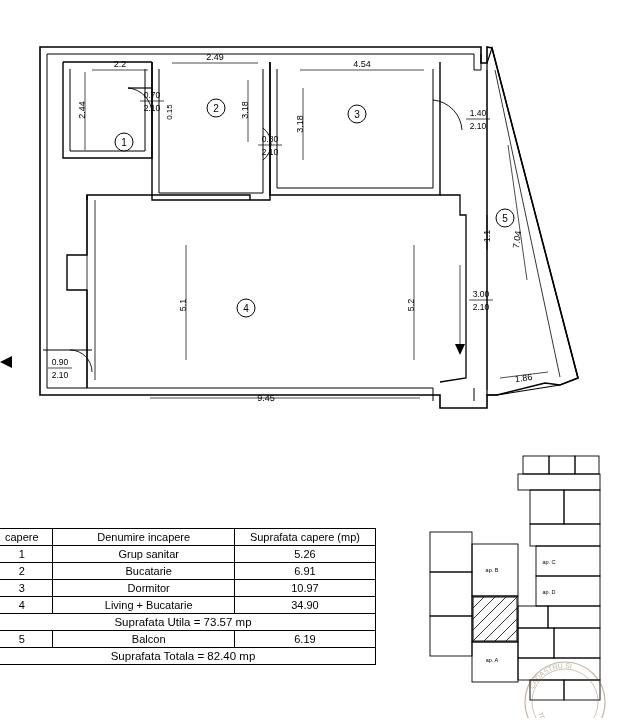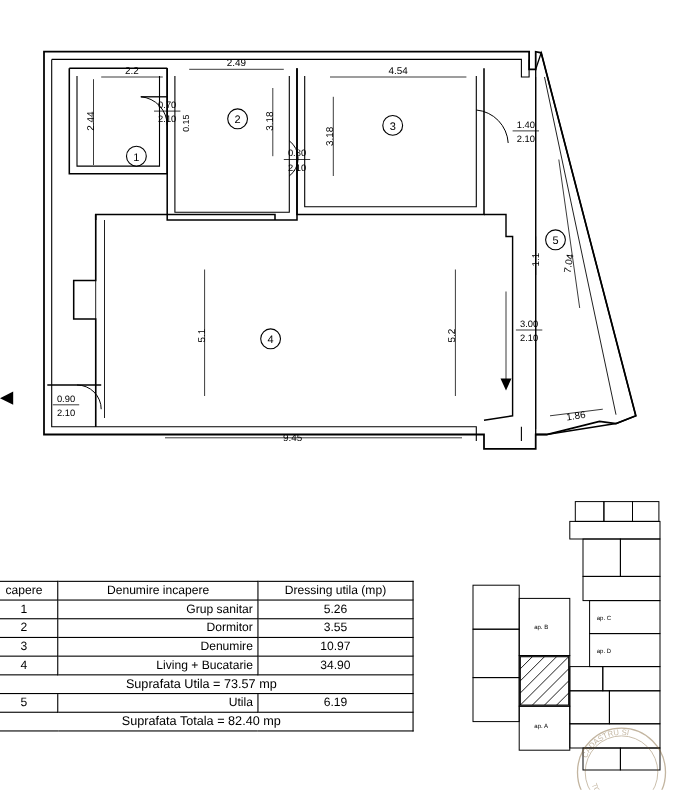--- a/index.html
+++ b/index.html
@@ -1,21 +1,21 @@
 <!DOCTYPE html>
 <html><head>
 <meta charset="utf-8">
 <style>
   html,body{margin:0;padding:0;background:#ffffff;}
   body{width:628px;height:720px;position:relative;font-family:"Liberation Sans",sans-serif;color:#000;overflow:hidden;}
   .plan{position:absolute;left:0;top:0;width:628px;height:450px;}
   .tbl{position:absolute;left:-10px;top:528px;width:386px;border-collapse:collapse;font-size:11px;}
   .tbl td{border:1px solid #000;padding:2px 4px;height:17px;box-sizing:border-box;}
   .tbl td.c{text-align:center;}
-  .tbl td.l{text-align:right;padding-left:14px;}
+  .tbl td.l{text-align:center;padding-left:14px;}
   .tbl td.hdr{text-align:center;font-size:11px;}
   .tbl td.sum{text-align:center;font-size:11.5px;}
   .mini{position:absolute;right:0;top:452px;width:210px;height:268px;}
   svg{display:block;}
   text{font-family:"Liberation Sans",sans-serif;}
   .wm{position:absolute;right:4px;bottom:2px;width:118px;height:60px;opacity:.45;}
 </style>
 </head>
 <body>
 
@@ -133,48 +133,48 @@
     </g>
   </g>
 </svg>
 </div>
 
 <table class="tbl">
   <tbody>
       <tr>
     <td class="hdr" style="width:62px">capere</td>
     <td class="hdr" style="width:180px">Denumire incapere</td>
-    <td class="hdr" style="width:140px">Dressing utila (mp)</td>
+    <td class="hdr" style="width:140px">Suprafata capere (mp)</td>
   </tr>
   <tr>
     <td class="c">1</td>
     <td class="l">Grup sanitar</td>
     <td class="c">5.26</td>
   </tr>
   <tr>
     <td class="c">2</td>
+    <td class="l">Bucatarie</td>
+    <td class="c">6.91</td>
+  </tr>
+  <tr>
+    <td class="c">3</td>
     <td class="l">Dormitor</td>
-    <td class="c">3.55</td>
-  </tr>
-  <tr>
-    <td class="c">3</td>
-    <td class="l">Denumire</td>
     <td class="c">10.97</td>
   </tr>
   <tr>
     <td class="c">4</td>
     <td class="l">Living + Bucatarie</td>
     <td class="c">34.90</td>
   </tr>
   <tr>
     <td class="sum" colspan="3">Suprafata Utila = 73.57 mp</td>
   </tr>
   <tr>
     <td class="c">5</td>
-    <td class="l">Utila</td>
+    <td class="l">Balcon</td>
     <td class="c">6.19</td>
   </tr>
   <tr>
     <td class="sum" colspan="3">Suprafata Totala = 82.40 mp</td>
   </tr>
 </tbody>
   </table>
 
 <div class="mini">
 <svg width="210" height="268" viewBox="0 0 210 268">

